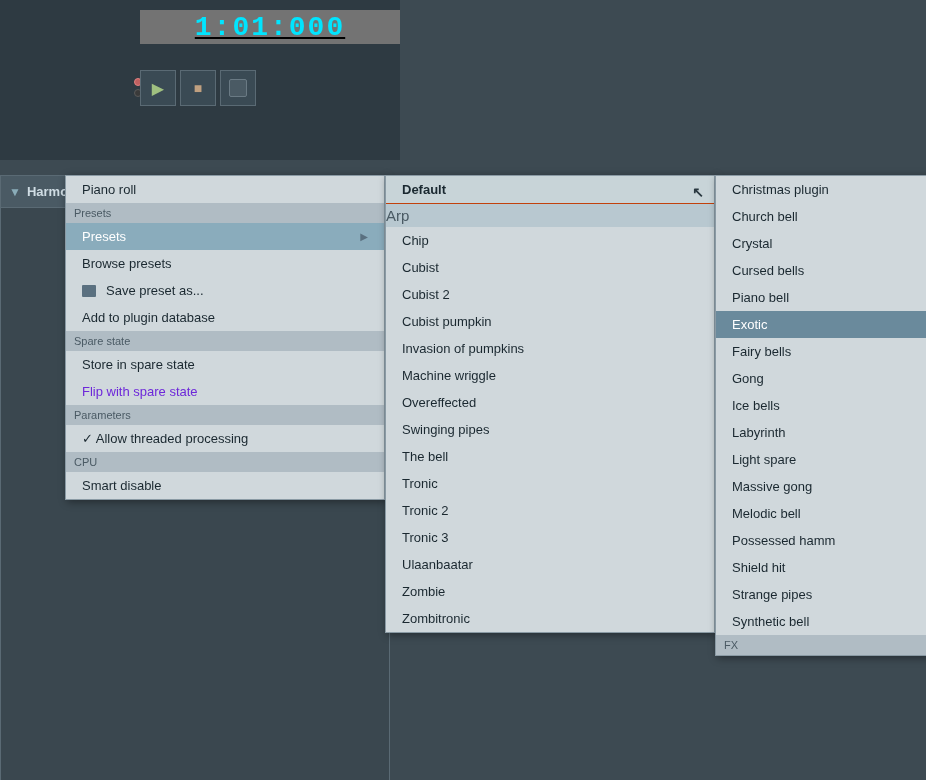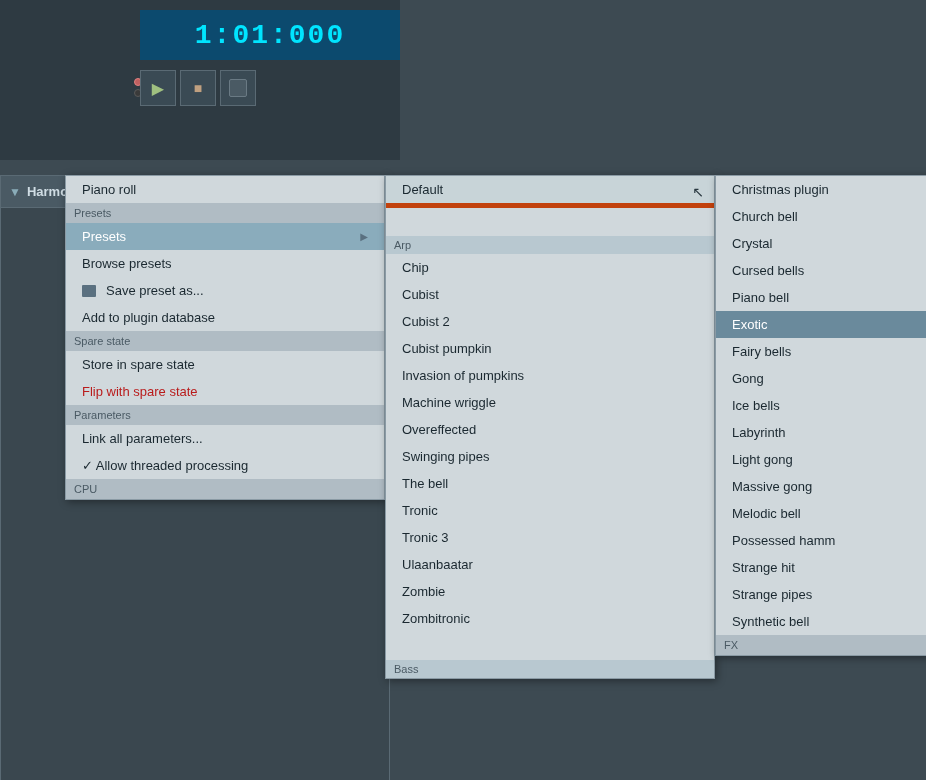--- a/index.html
+++ b/index.html
@@ -29,25 +29,26 @@
       width: 400px;
       height: 160px;
       background: #2e3a42;
     }
 
     .time-display {
       position: absolute;
       top: 10px;
       left: 140px;
       width: 260px;
-      height: 50px;
-      background: #0c4a6e;
+      height: 34px;
+      background: #737373;
       display: flex;
       align-items: center;
       justify-content: center;
+      text-decoration: underline;
     }
 
     .time-display span {
       color: #00e5ff;
       font-size: 28px;
       font-family: 'Courier New', monospace;
       font-weight: bold;
       letter-spacing: 2px;
     }
 
@@ -186,21 +187,21 @@
       padding: 4px 8px;
       cursor: default;
     }
 
     .menu-item.active {
       background: #7a9aac;
       color: white;
     }
 
     .menu-item.disabled {
-      color: #b91c1c;
+      color: #6d28d9;
       cursor: default;
     }
 
     .menu-item.has-arrow {
       justify-content: space-between;
     }
 
     .menu-item.has-arrow::after {
       content: '▶';
       font-size: 10px;
@@ -214,32 +215,31 @@
       left: 385px;
       width: 330px;
       background: #d0d8dc;
       border: 1px solid #8a9aa4;
       z-index: 101;
       box-shadow: 2px 2px 8px rgba(0,0,0,0.4);
     }
 
     .submenu-arp .menu-item.default-item {
       background: #c0ccd4;
-      font-weight: normal;
+      font-weight: bold;
       color: #1a2830;
-      border-bottom: 5px solid #c2410c;
+      border-bottom: 1px solid #c2410c;
       text-align: center;
     }
 
     .submenu-arp .section-header {
       background: #b8c8d0;
-      padding: 3px 8px;
-      font-size: 11px;
+      padding: 3px 0;
+      font-size: 15px;
       color: #4a5a64;
-      margin-top: 28px;
     }
 
     
     .submenu-right {
       position: absolute;
       top: 175px;
       left: 715px;
       width: 215px;
       background: #d0d8dc;
       border: 1px solid #8a9aa4;
@@ -430,28 +430,28 @@
   <div class="menu-item">
     <span>Store in spare state</span>
   </div>
   <div class="menu-item disabled">
     <span>Flip with spare state</span>
   </div>
   <div class="menu-item section-header">
     <span>Parameters</span>
   </div>
   <div class="menu-item">
-    <span>Link all parameters...</span>
-  </div>
-  <div class="menu-item">
     <span>✓ Allow threaded processing</span>
   </div>
   <div class="menu-item section-header">
     <span>CPU</span>
   </div>
+  <div class="menu-item">
+    <span>Smart disable</span>
+  </div>
 </div>
 
 <div class="submenu-arp">
 
   <div class="menu-item default-item" style="background:#c8d4d8;position:relative;">
     <span>Default</span>
 
     <div style="position:absolute;right:10px;top:8px;color:#2a3840;font-size:14px;">↖</div>
   </div>
 
@@ -483,35 +483,35 @@
   <div class="menu-item">
       <span>Swinging pipes</span>
     </div>
   <div class="menu-item">
       <span>The bell</span>
     </div>
   <div class="menu-item">
       <span>Tronic</span>
     </div>
   <div class="menu-item">
+      <span>Tronic 2</span>
+    </div>
+  <div class="menu-item">
       <span>Tronic 3</span>
     </div>
   <div class="menu-item">
       <span>Ulaanbaatar</span>
     </div>
   <div class="menu-item">
       <span>Zombie</span>
     </div>
   <div class="menu-item">
       <span>Zombitronic</span>
     </div>
 
-  <div class="menu-item section-header">
-    <span>Bass</span>
-  </div>
 </div>
 
 <div class="submenu-right">
   <div class="menu-item">
       <span>Christmas plugin</span>
     </div>
   <div class="menu-item">
       <span>Church bell</span>
     </div>
   <div class="menu-item">
@@ -532,33 +532,33 @@
   <div class="menu-item">
       <span>Gong</span>
     </div>
   <div class="menu-item">
       <span>Ice bells</span>
     </div>
   <div class="menu-item">
       <span>Labyrinth</span>
     </div>
   <div class="menu-item">
-      <span>Light gong</span>
+      <span>Light spare</span>
     </div>
   <div class="menu-item">
       <span>Massive gong</span>
     </div>
   <div class="menu-item">
       <span>Melodic bell</span>
     </div>
   <div class="menu-item">
       <span>Possessed hamm</span>
     </div>
   <div class="menu-item">
-      <span>Strange hit</span>
+      <span>Shield hit</span>
     </div>
   <div class="menu-item">
       <span>Strange pipes</span>
     </div>
   <div class="menu-item">
       <span>Synthetic bell</span>
     </div>
 
   <div class="menu-item section-header">
     <span>FX</span>

